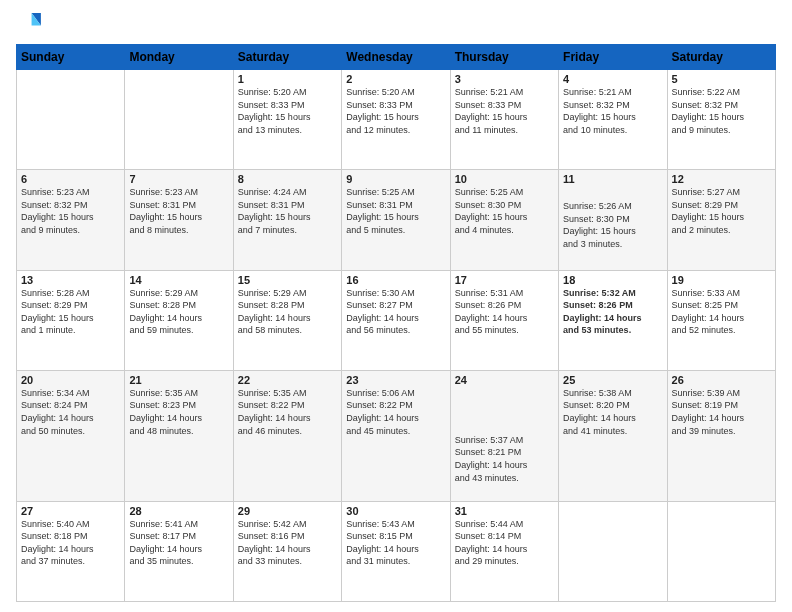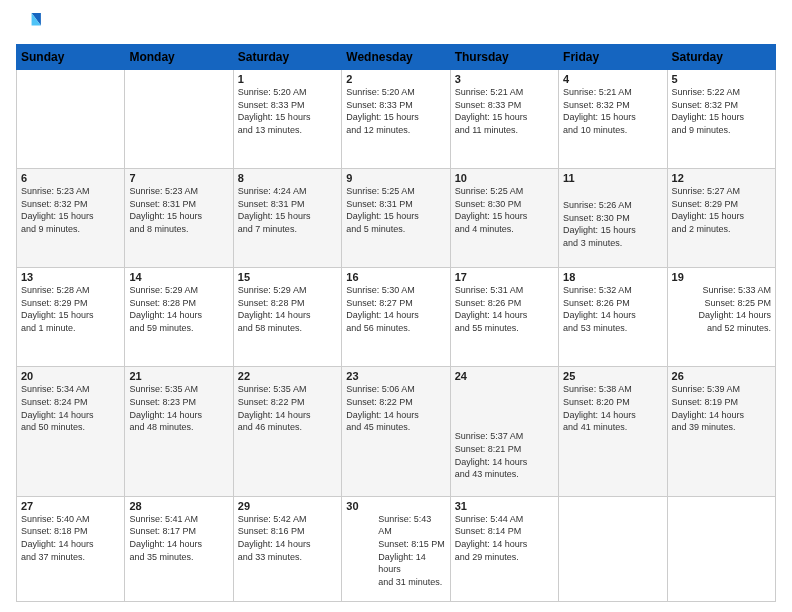--- a/index.html
+++ b/index.html
@@ -256,28 +256,28 @@
           </td>
           <td>
             <span class="day-num">17</span>
             <div class="cell-info" style="white-space: pre-line;">Sunrise: 5:31 AM
 Sunset: 8:26 PM
 Daylight: 14 hours
 and 55 minutes.</div>
           </td>
           <td>
             <span class="day-num">18</span>
-            <div class="cell-info" style="white-space: pre-line;">Sunrise: 5:32 AM
+            <div class="cell-info" style="white-space: pre-line; font-weight: bold;">Sunrise: 5:32 AM
 Sunset: 8:26 PM
 Daylight: 14 hours
 and 53 minutes.</div>
           </td>
           <td>
             <span class="day-num">19</span>
-            <div class="cell-info" style="white-space: pre-line; text-align: right;">Sunrise: 5:33 AM
+            <div class="cell-info" style="white-space: pre-line;">Sunrise: 5:33 AM
 Sunset: 8:25 PM
 Daylight: 14 hours
 and 52 minutes.</div>
           </td>
         </tr>
         <tr>
           <td>
             <span class="day-num">20</span>
             <div class="cell-info" style="white-space: pre-line;">Sunrise: 5:34 AM
 Sunset: 8:24 PM
@@ -344,21 +344,21 @@
           </td>
           <td>
             <span class="day-num">29</span>
             <div class="cell-info" style="white-space: pre-line;">Sunrise: 5:42 AM
 Sunset: 8:16 PM
 Daylight: 14 hours
 and 33 minutes.</div>
           </td>
           <td>
             <span class="day-num">30</span>
-            <div class="cell-info" style="white-space: pre-line; margin-left: 32px;">Sunrise: 5:43 AM
+            <div class="cell-info" style="white-space: pre-line;">Sunrise: 5:43 AM
 Sunset: 8:15 PM
 Daylight: 14 hours
 and 31 minutes.</div>
           </td>
           <td>
             <span class="day-num">31</span>
             <div class="cell-info" style="white-space: pre-line;">Sunrise: 5:44 AM
 Sunset: 8:14 PM
 Daylight: 14 hours
 and 29 minutes.</div>

